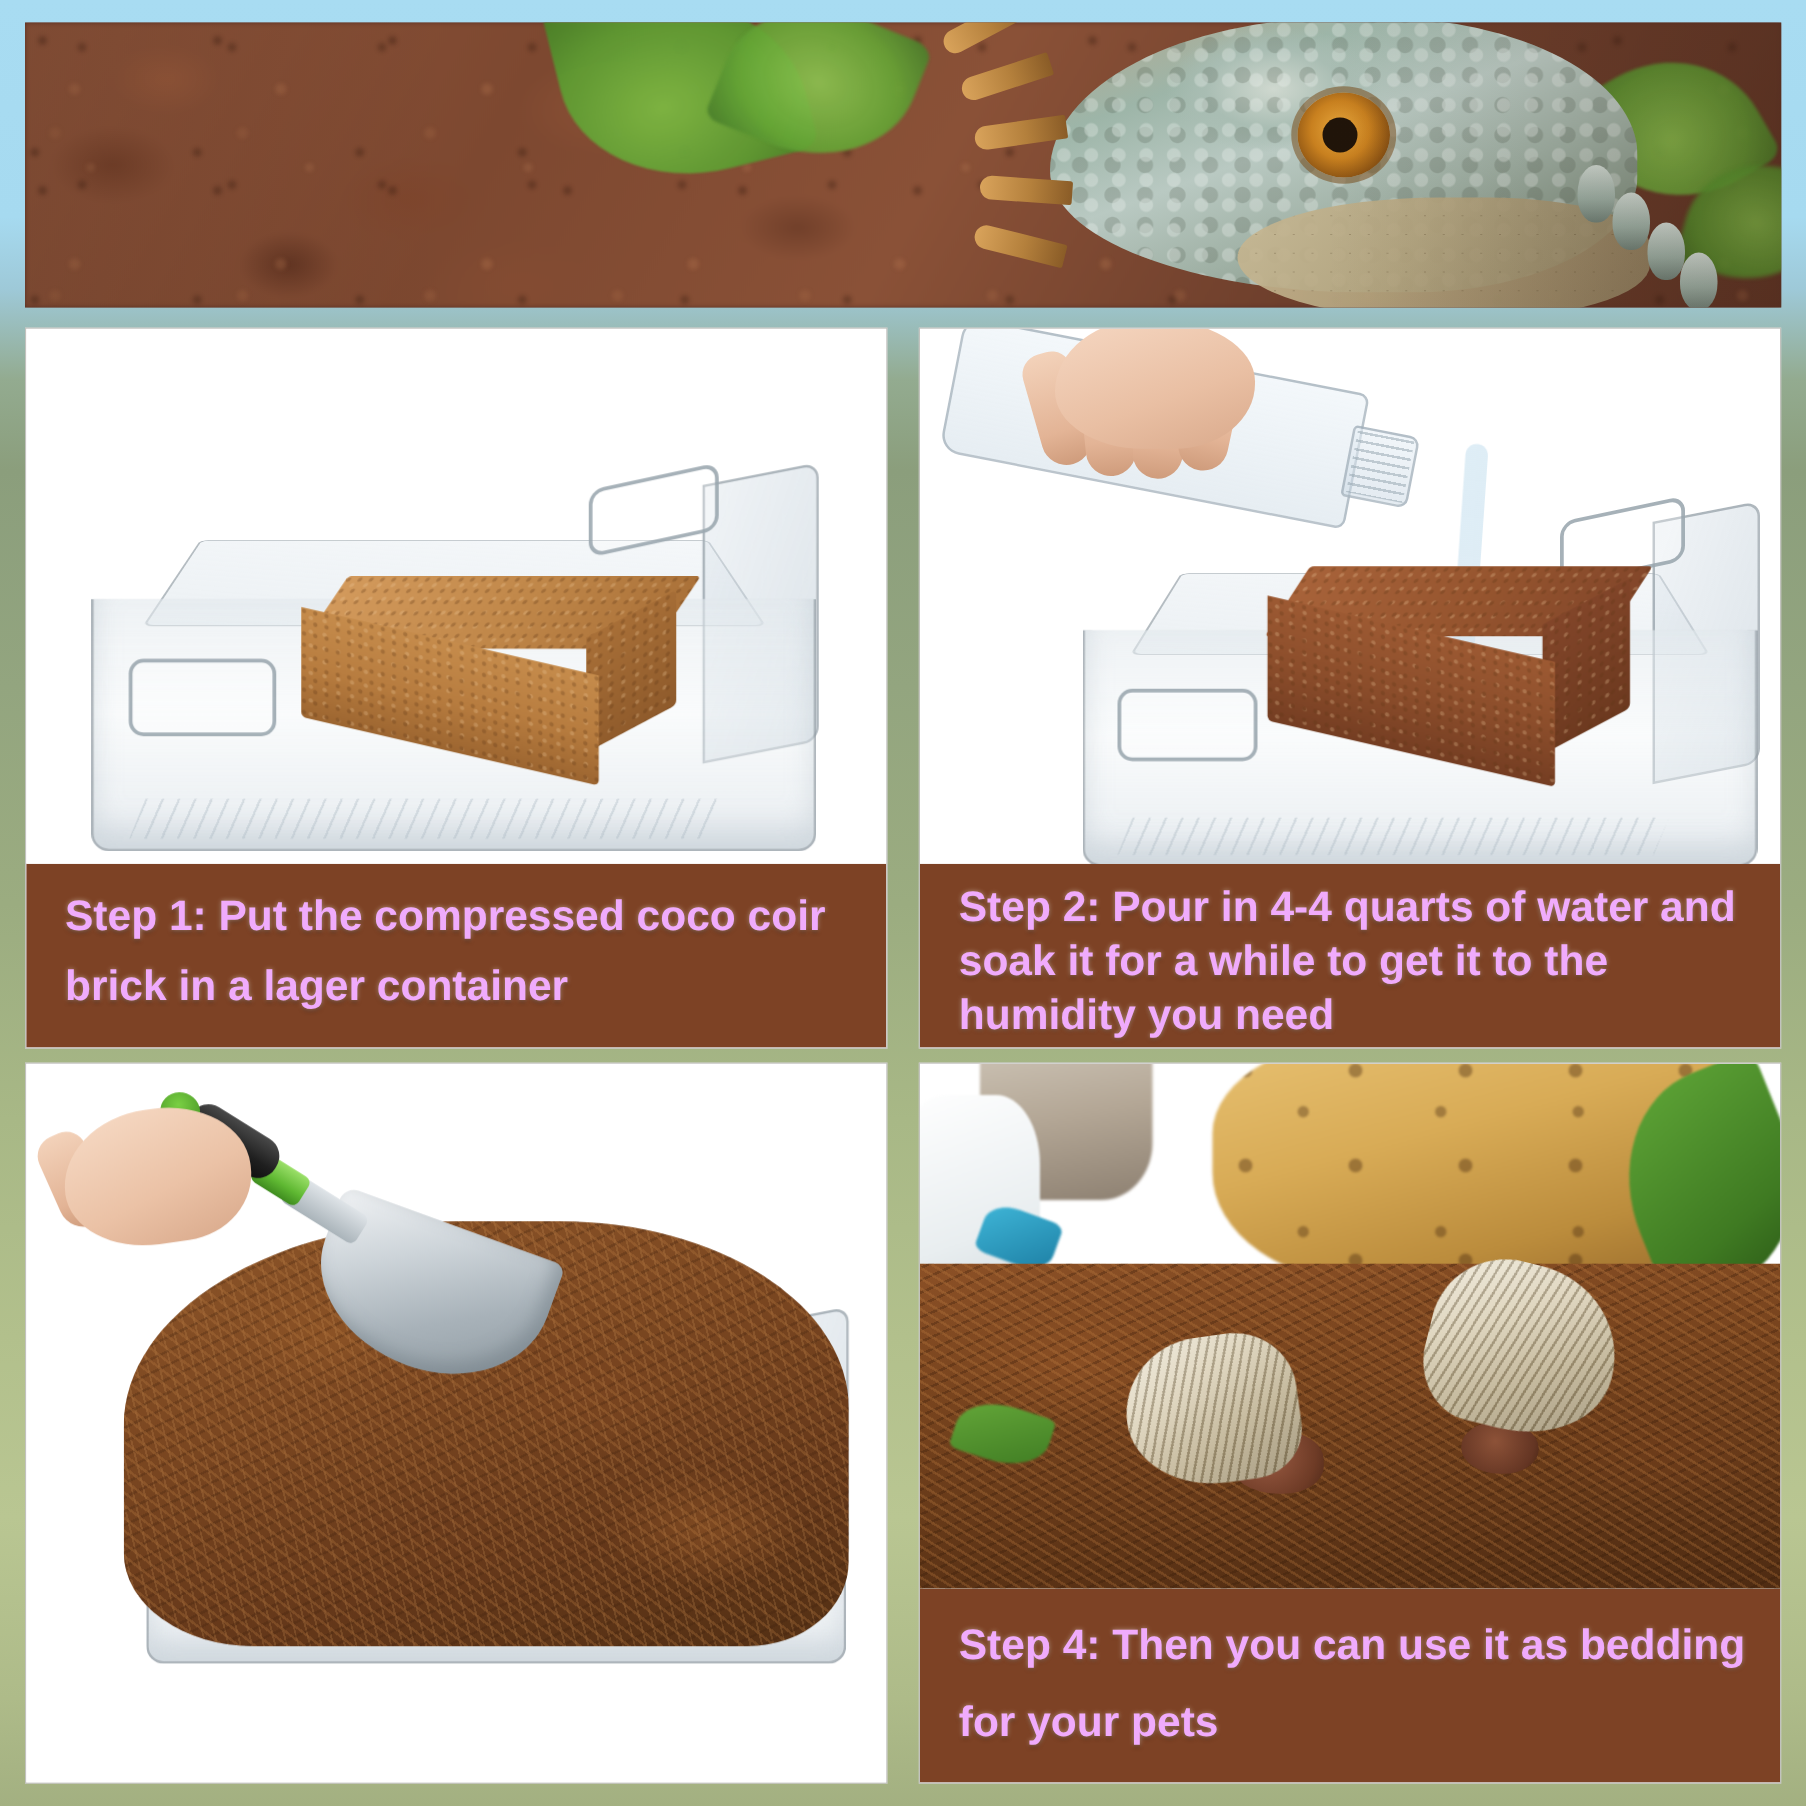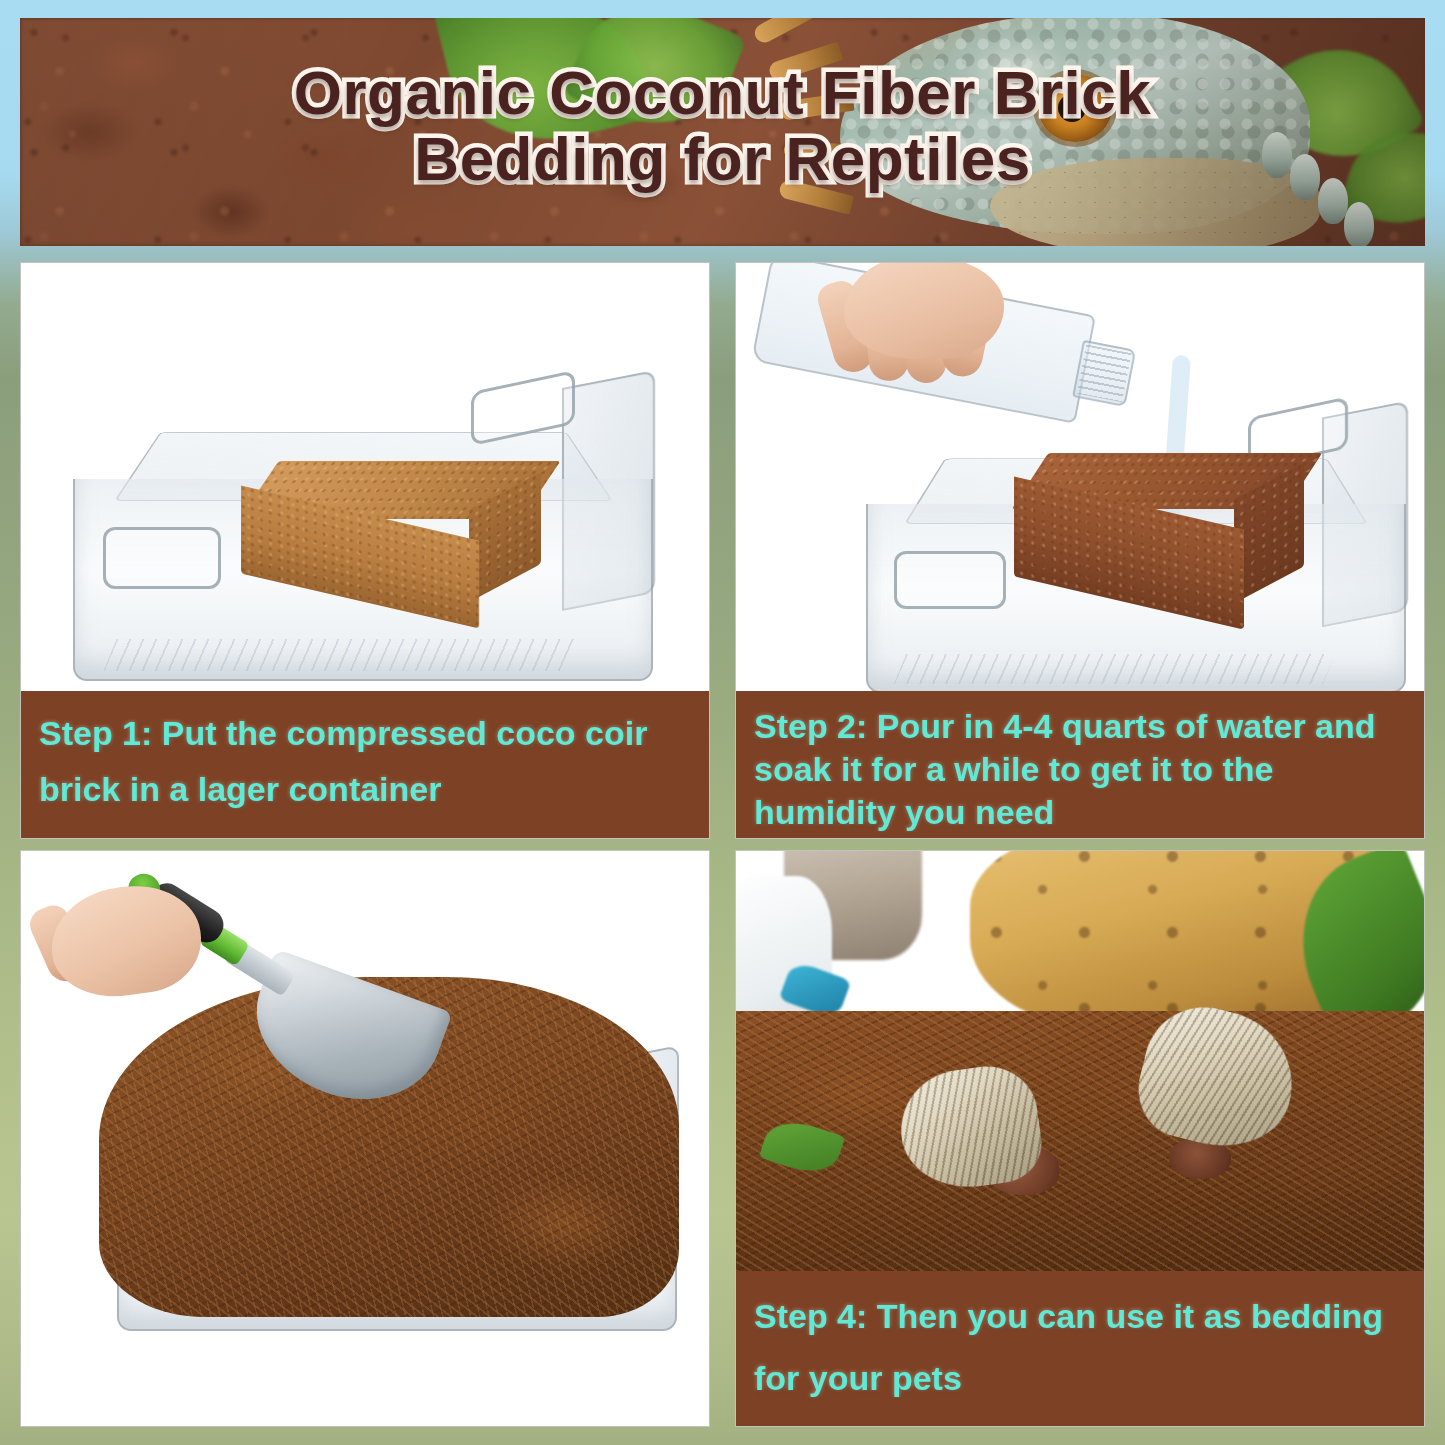--- a/index.html
+++ b/index.html
@@ -170,23 +170,23 @@
   .panel {
     position:relative; overflow:hidden;
     display:flex; flex-direction:column;
     border:1px solid rgba(120,120,110,.45);
     background:#fff;
   }
   .photo { position:relative; flex:1 1 auto; overflow:hidden; background:#fff; }
   .caption {
     flex:0 0 auto;
     background:#7d4225;
-    color:#5eead4;
+    color:#f0abfc;
     font-weight:bold;
-    padding:14px 18px 16px 18px;
+    padding:14px 18px 16px 31px;
     text-shadow:0 0 4px rgba(255,250,240,.45), 0 2px 3px rgba(60,26,12,.5);
   }
   .cap-1 { height:147px; font-size:34px; line-height:56px; }
   .cap-2 { height:147px; font-size:34px; line-height:43px; }
   .cap-3 { height:155px; font-size:34px; line-height:45px; }
   .cap-4 { height:155px; font-size:34px; line-height:62px; }
 
   
   .bin { position:absolute; }
   .bin-front {
@@ -499,24 +499,20 @@
         <div class="ig-spikes">
           <i style="left:2px;  top:4px;"></i>
           <i style="left:30px; top:26px;"></i>
           <i style="left:58px; top:50px;"></i>
           <i style="left:84px; top:74px;"></i>
         </div>
       </div>
       <div class="banner-vig"></div>
     </div>
 
-    <div class="banner-title">
-      <span class="tline">Organic Coconut Fiber Brick</span>
-      <span class="tline">Bedding for Reptiles</span>
-    </div>
   </div>
 
   <div class="grid">
 
     <div class="panel">
       <div class="photo">
         <div class="bin p1-bin">
           <div class="bin-top"></div>
           <div class="bin-side"></div>
           <div class="bin-front">

